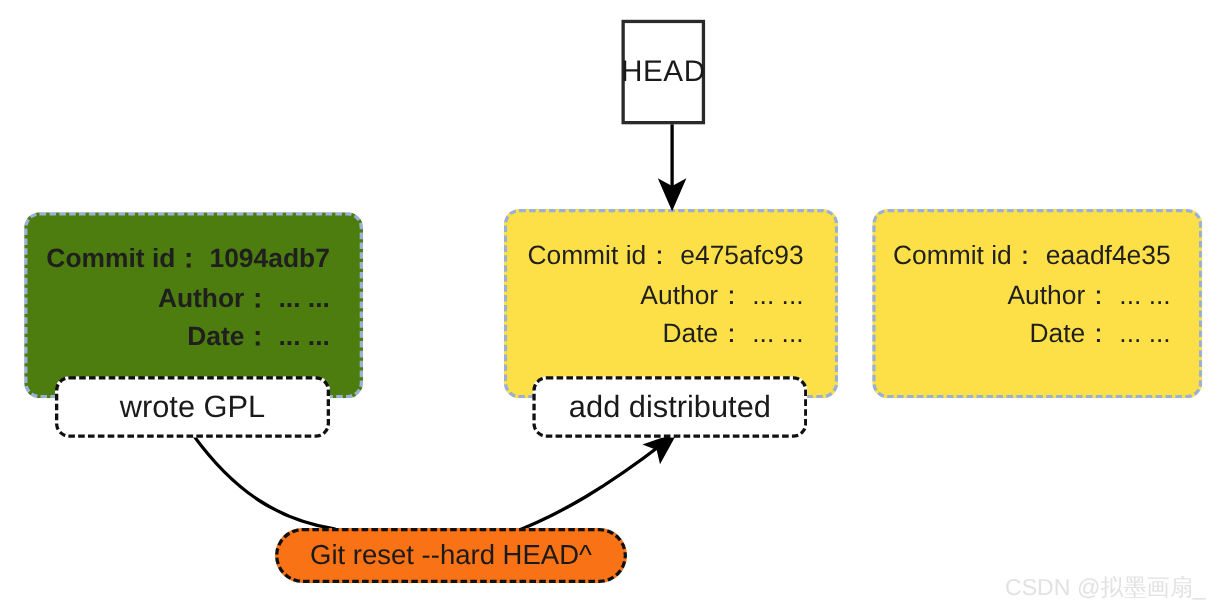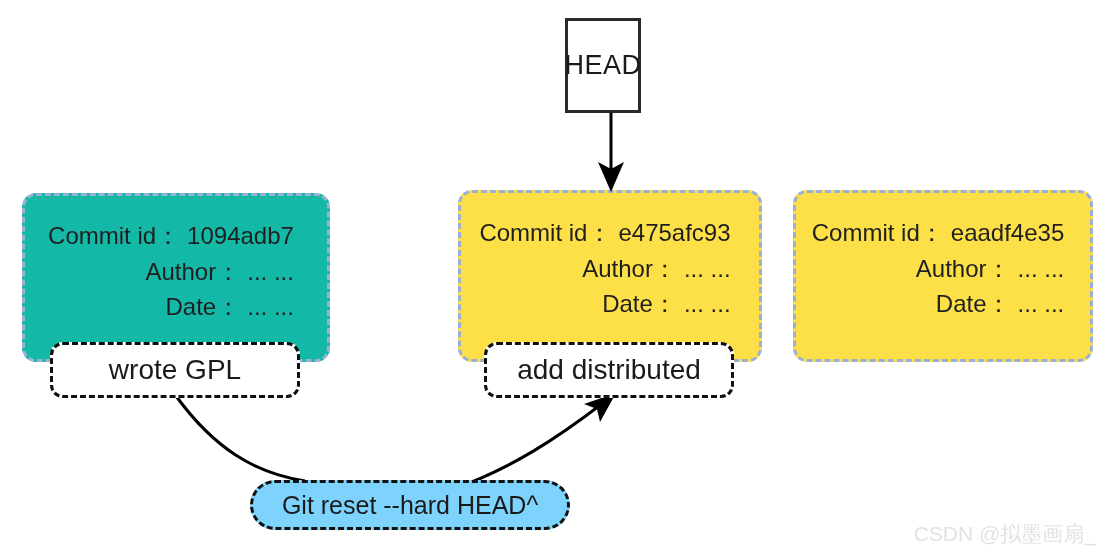--- a/index.html
+++ b/index.html
@@ -40,21 +40,22 @@
 
   
   .commit-box {
     position: absolute;
     box-sizing: border-box;
     border: 3px dashed #9ab0d4;
     border-radius: 14px;
     padding-top: 22px;
   }
   .commit-box.light {
-    background: #14b8a6;
+    background: #4d7c0f;
+    font-weight: bold;
   }
   .commit-box.dark {
     background: #fde047;
   }
   .commit-line {
     text-align: center;
     font-size: 24px;
     color: #1f1f1f;
     line-height: 1.48;
     white-space: nowrap;
@@ -106,21 +107,21 @@
   #msg-3 .msg-label { font-size: 29px; }
 
   
   .cmd-box {
     position: absolute;
     left: 250px;
     top: 480px;
     width: 320px;
     height: 50px;
     box-sizing: border-box;
-    background: #7dd3fc;
+    background: #f97316;
     border: 3px dashed #111111;
     border-radius: 26px;
     display: flex;
     align-items: center;
     justify-content: center;
     z-index: 5;
   }
   .cmd-label {
     font-size: 25px;
     color: #1a1a1a;

